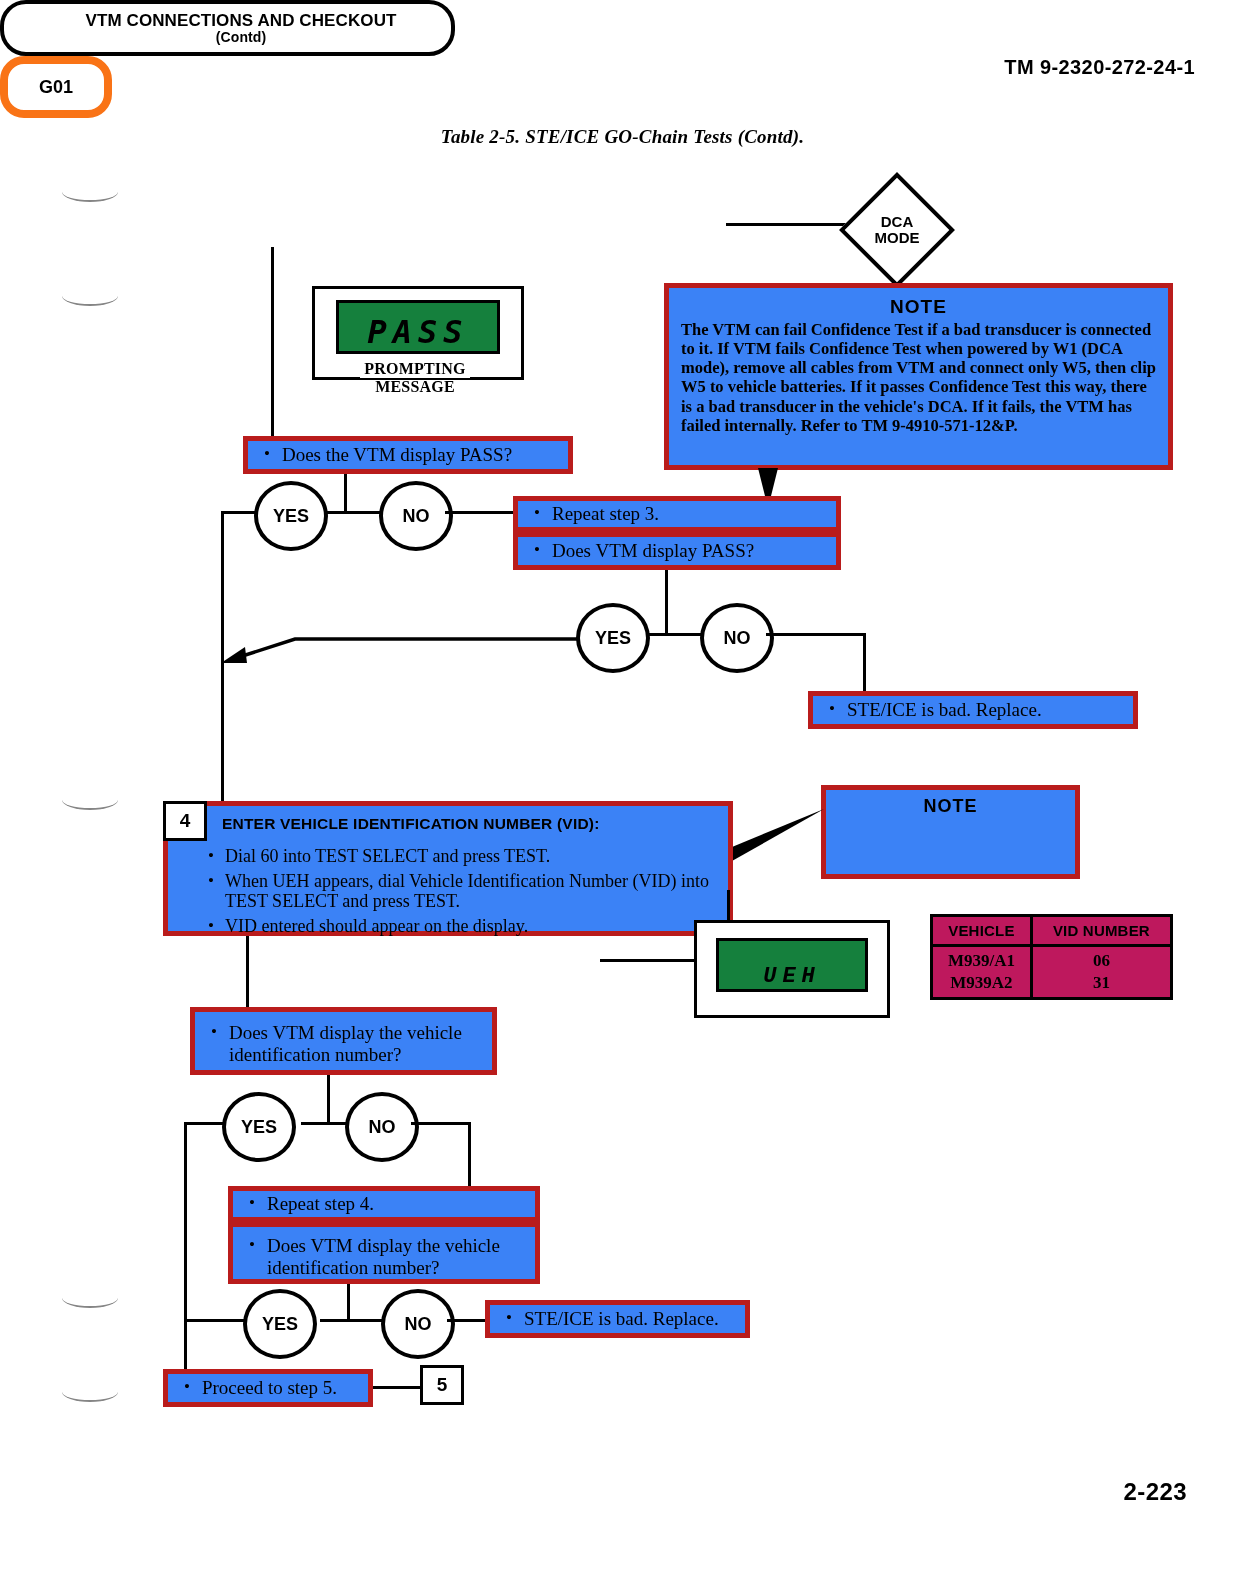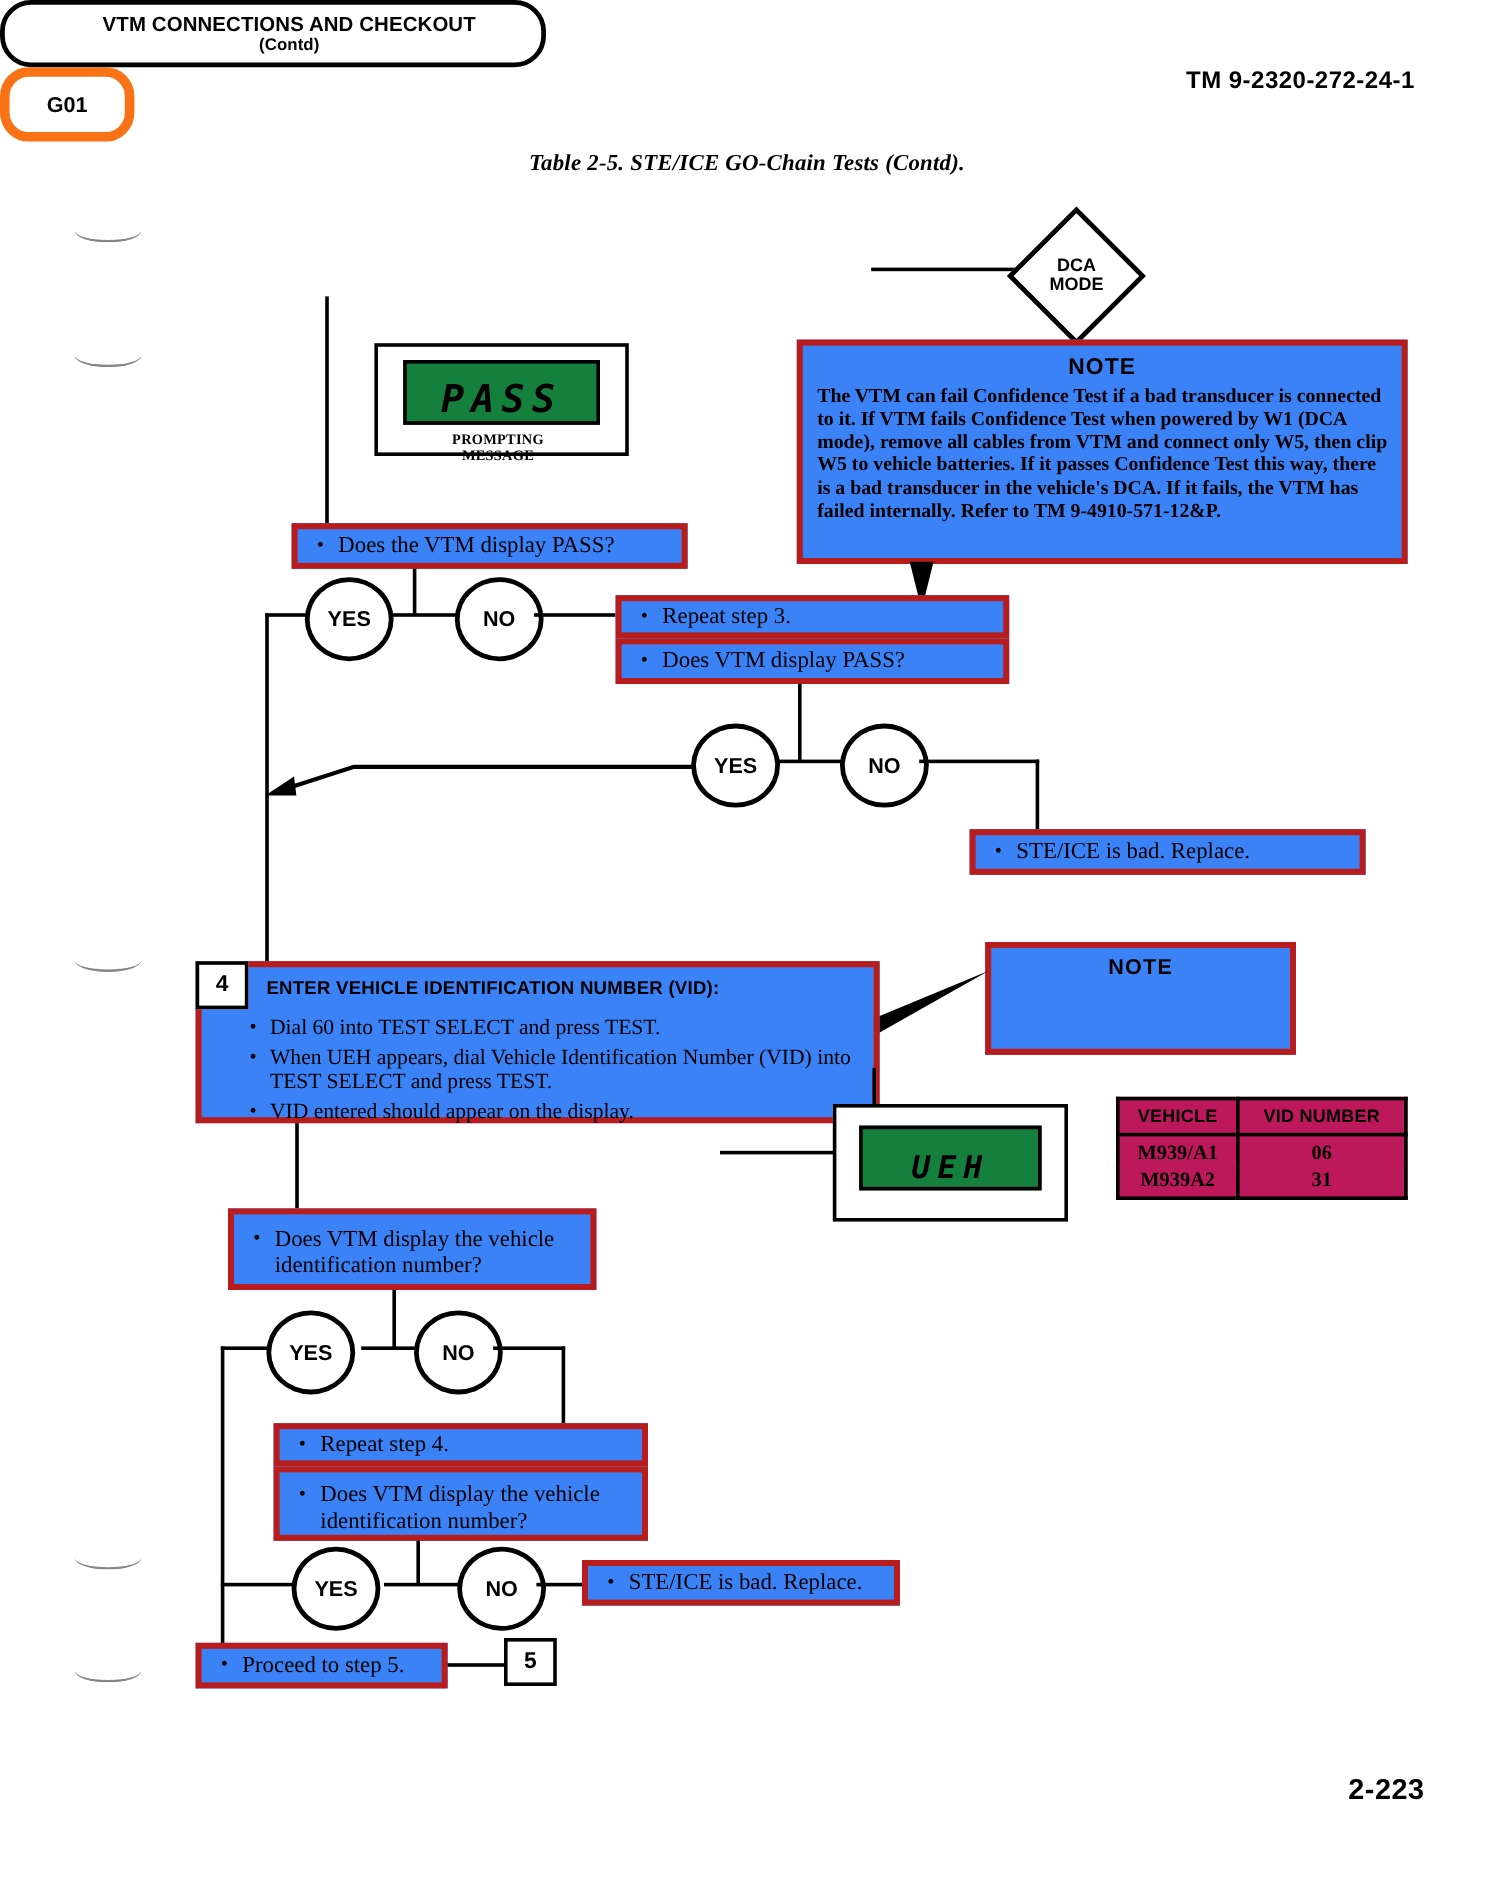--- a/index.html
+++ b/index.html
@@ -2,21 +2,21 @@
 <html><head>
 <meta charset="utf-8">
 <style>
   html,body{margin:0;padding:0;background:#fff;}
   body{width:1245px;height:1574px;position:relative;
        font-family:"Liberation Serif", serif;color:#000;overflow:hidden;}
 
   .abs{position:absolute;box-sizing:border-box;}
 
   
-  #tm-header{right:66px;top:56px;font-family:"Liberation Sans",sans-serif;
+  #tm-header{right:50px;top:56px;font-family:"Liberation Sans",sans-serif;
              font-weight:bold;font-size:20px;letter-spacing:.4px;}
   #page-number{right:58px;bottom:68px;font-family:"Liberation Sans",sans-serif;
                font-weight:bold;font-size:24px;letter-spacing:.4px;}
   #table-caption{left:0;right:0;top:126px;text-align:center;
                  font-style:italic;font-weight:bold;font-size:19px;
                  font-family:"Liberation Serif",serif;letter-spacing:.2px;}
 
   
   .ln{position:absolute;background:#000;}
   .hl{height:3px;}
@@ -59,21 +59,21 @@
 
   
   .disp-outer{position:absolute;border:3px solid #000;background:#fff;}
   .disp-inner{position:absolute;border:3px solid #000;background:#15803d;
      display:flex;align-items:flex-end;justify-content:center;}
   .seg{font-family:"DejaVu Sans Mono",monospace;font-style:italic;
      font-weight:bold;letter-spacing:6px;}
 
   
   #prompting-label{position:absolute;left:312px;top:360px;width:206px;
-     text-align:center;font-size:12px;font-weight:bold;line-height:1.12;
+     text-align:center;font-size:16px;font-weight:bold;line-height:1.12;
      font-family:"Liberation Serif",serif;letter-spacing:.2px;}
   #prompting-label .l1{background:#fff;padding:0 4px;display:inline-block;}
 
   
   .note-title{text-align:center;font-family:"Liberation Sans",sans-serif;
      font-weight:bold;font-size:19px;letter-spacing:1px;margin-bottom:2px;}
   .note-body{font-size:16.5px;line-height:1.16;font-weight:bold;
      font-family:"Liberation Serif",serif;}
 
   
@@ -232,21 +232,21 @@
       <span class="txt">VID entered should appear on the display.</span>
     </div>
   </div>
 </div>
 <div class="abs" id="step4-tab">4</div>
 
 <div class="ln vl" style="left:246px;top:936px;height:71px;"></div>
 
 <div class="disp-outer" style="left:694px;top:920px;width:190px;height:92px;"></div>
 <div class="disp-inner" style="left:716px;top:938px;width:146px;height:48px;">
-  <span class="seg" style="font-size:26px;">UEH</span>
+  <span class="seg" style="font-size:22px;font-family:Liberation Mono, monospace;">UEH</span>
 </div>
 <div class="ln vl" style="left:727px;top:890px;height:32px;"></div>
 <div class="ln hl" style="left:600px;top:959px;width:96px;"></div>
 
 <div class="abs" id="vid-table">
   <table>
     <thead>
       <tr>
         <th>VEHICLE</th>
         <th>VID NUMBER</th>

